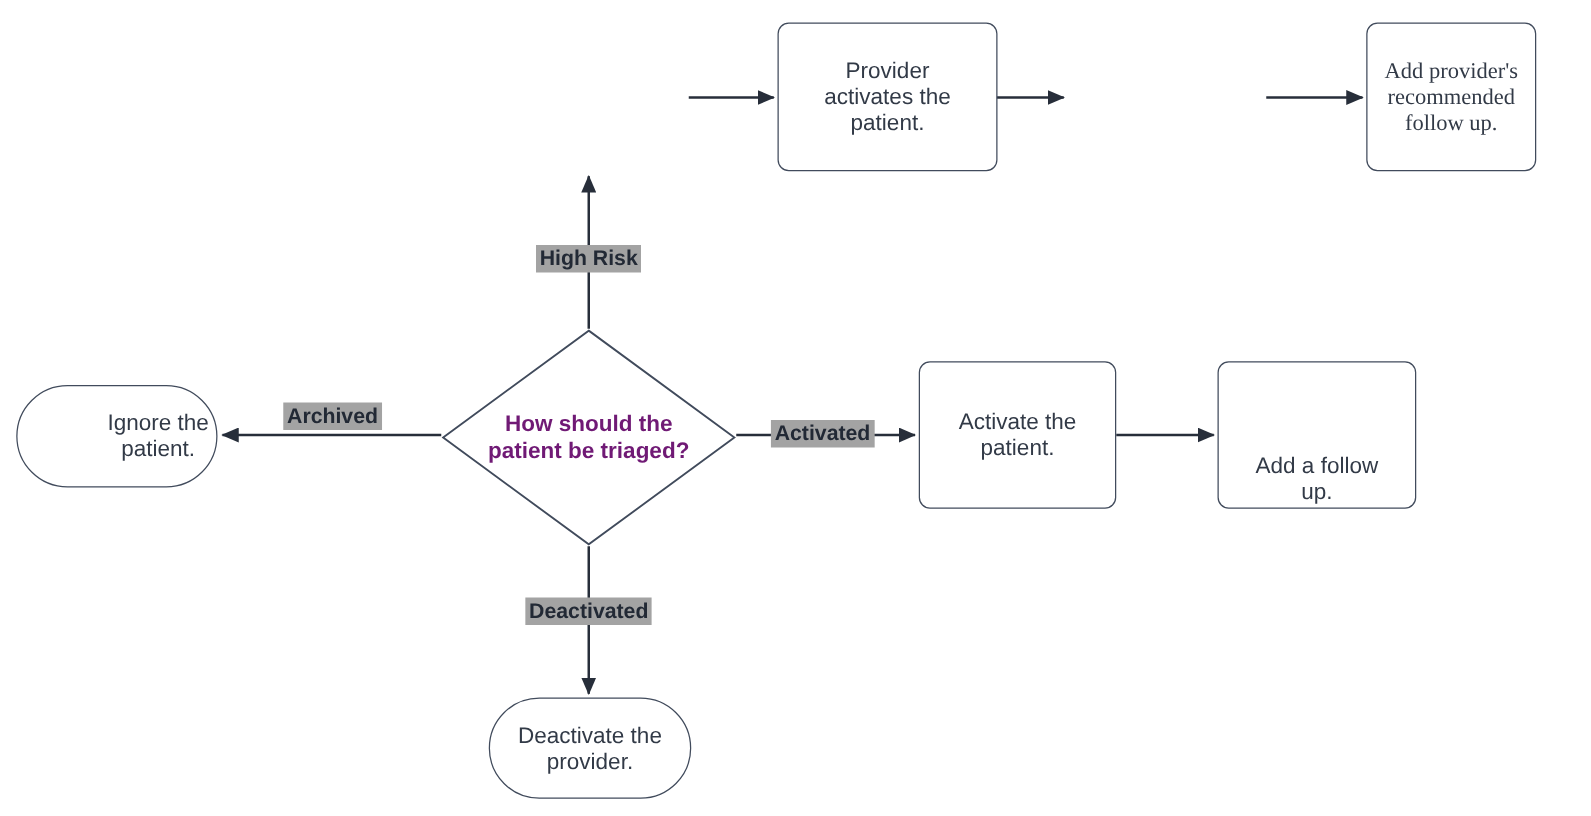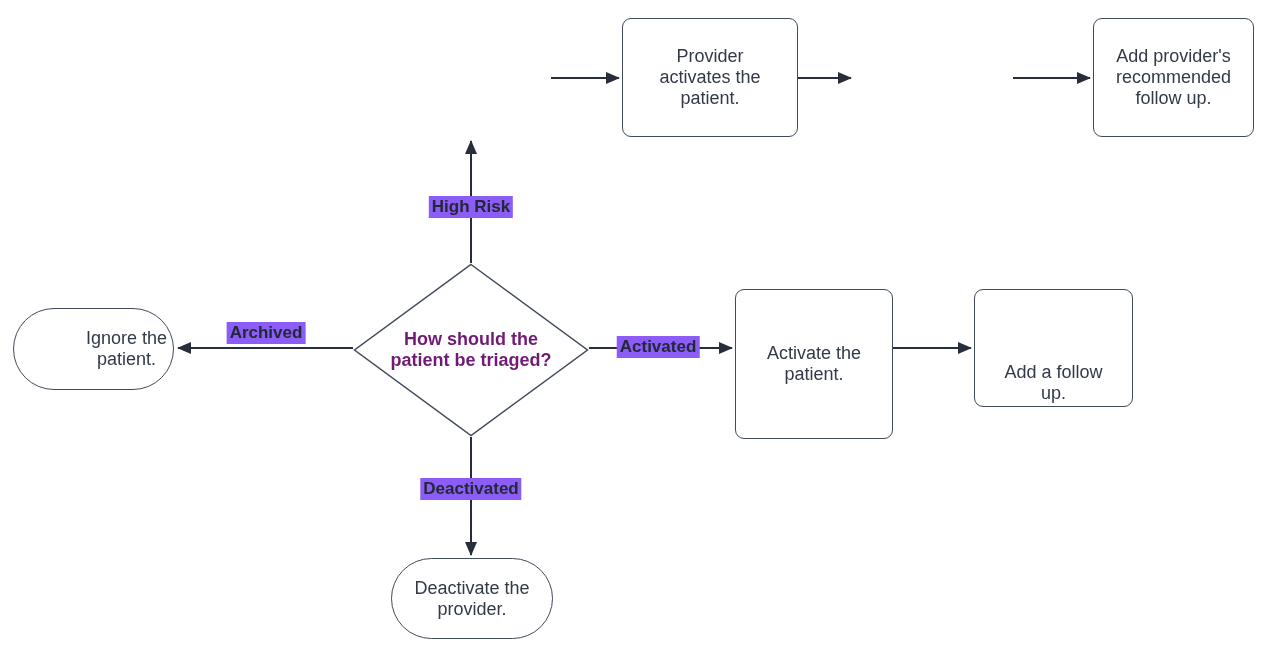--- a/index.html
+++ b/index.html
@@ -58,21 +58,21 @@
     position: absolute;
     left: 50%; top: 50%;
     transform: translate(-50%, -50%);
     width: 210px;
     text-align: center;
     white-space: pre-line;
   }
   .edge-label {
     position: absolute;
     transform: translate(-50%, -50%);
-    background: #8b5cf6;
+    background: #a3a3a3;
     padding: 1px 3px;
     font-size: 17px;
     font-weight: 700;
     color: #222935;
     z-index: 3;
     white-space: nowrap;
   }
 </style>
 </head>
 <body>
@@ -100,40 +100,40 @@
   </svg>
 
 
   <div class="node node-rect" style="left:622px; top:18px; width:176px; height:119px;">
     <span class="node-label">Provider
 activates the
 patient.</span>
   </div>
 
 
-  <div class="node node-rect" style="left:1093px; top:18px; width:161px; height:119px;">
+  <div class="node node-rect" style="left:1093px; top:18px; width:136px; height:119px;font-family:Liberation Serif, serif;">
     <span class="node-label">Add provider's
 recommended
 follow up.</span>
   </div>
 
   <div class="node-diamond" style="left:353px; top:263px; width:236px; height:174px;">
     <svg width="236" height="174" viewBox="0 0 236 174" xmlns="http://www.w3.org/2000/svg">
       <polygon points="118,1.5 234.5,87 118,172.5 1.5,87" fill="#ffffff" stroke="#414b5c" stroke-width="1.5"></polygon>
     </svg>
     <span class="node-label">How should the
 patient be triaged?</span>
   </div>
 
   <div class="node node-pill" style="left:13px; top:308px; width:161px; height:82px;justify-content:flex-end;">
     <span class="node-label">Ignore the
 patient.</span>
   </div>
 
-  <div class="node node-rect" style="left:735px; top:289px; width:158px; height:150px;">
+  <div class="node node-rect" style="left:735px; top:289px; width:158px; height:118px;">
     <span class="node-label">Activate the
 patient.</span>
   </div>
 
   <div class="node node-rect" style="left:974px; top:289px; width:159px; height:118px;align-items:flex-end;">
     <span class="node-label">Add a follow
 up.</span>
   </div>
 
   <div class="node node-pill" style="left:391px; top:558px; width:162px; height:81px;">

